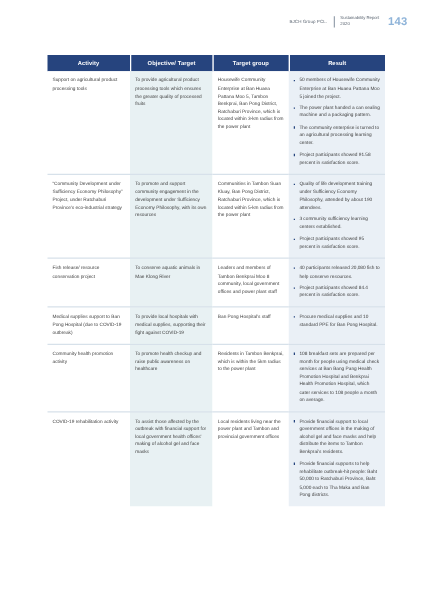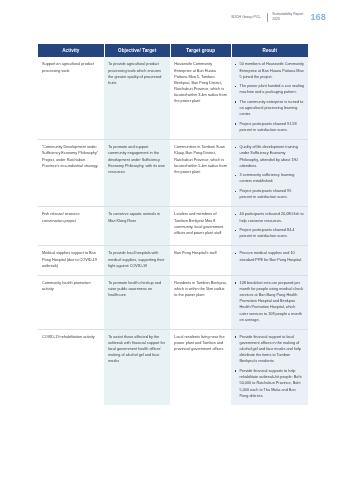--- a/index.html
+++ b/index.html
@@ -118,21 +118,21 @@
 </head>
 <body>
 
 <div class="page-header">
   <div class="ph-company">BJCH Group PCL.</div>
   <div class="ph-divider"></div>
   <div class="ph-report">
     <div>Sustainability Report</div>
     <div>2020</div>
   </div>
-  <div class="ph-pagenum">168</div>
+  <div class="ph-pagenum">143</div>
 </div>
 
 <div class="table-wrap">
   <table class="data">
     <colgroup>
       <col class="c1">
         <col class="c2">
         <col class="c3">
         <col class="c4">
     </colgroup>

